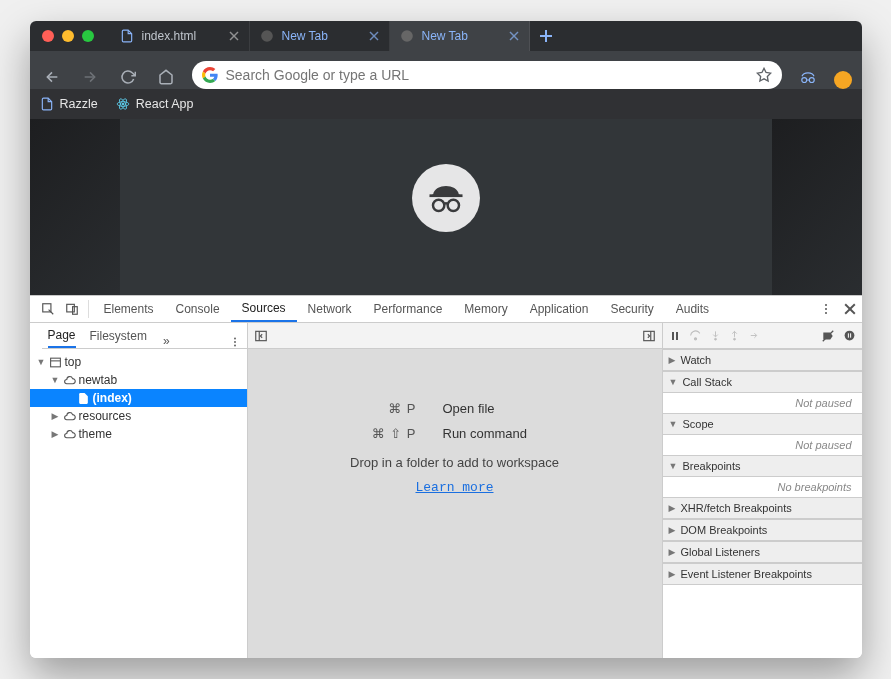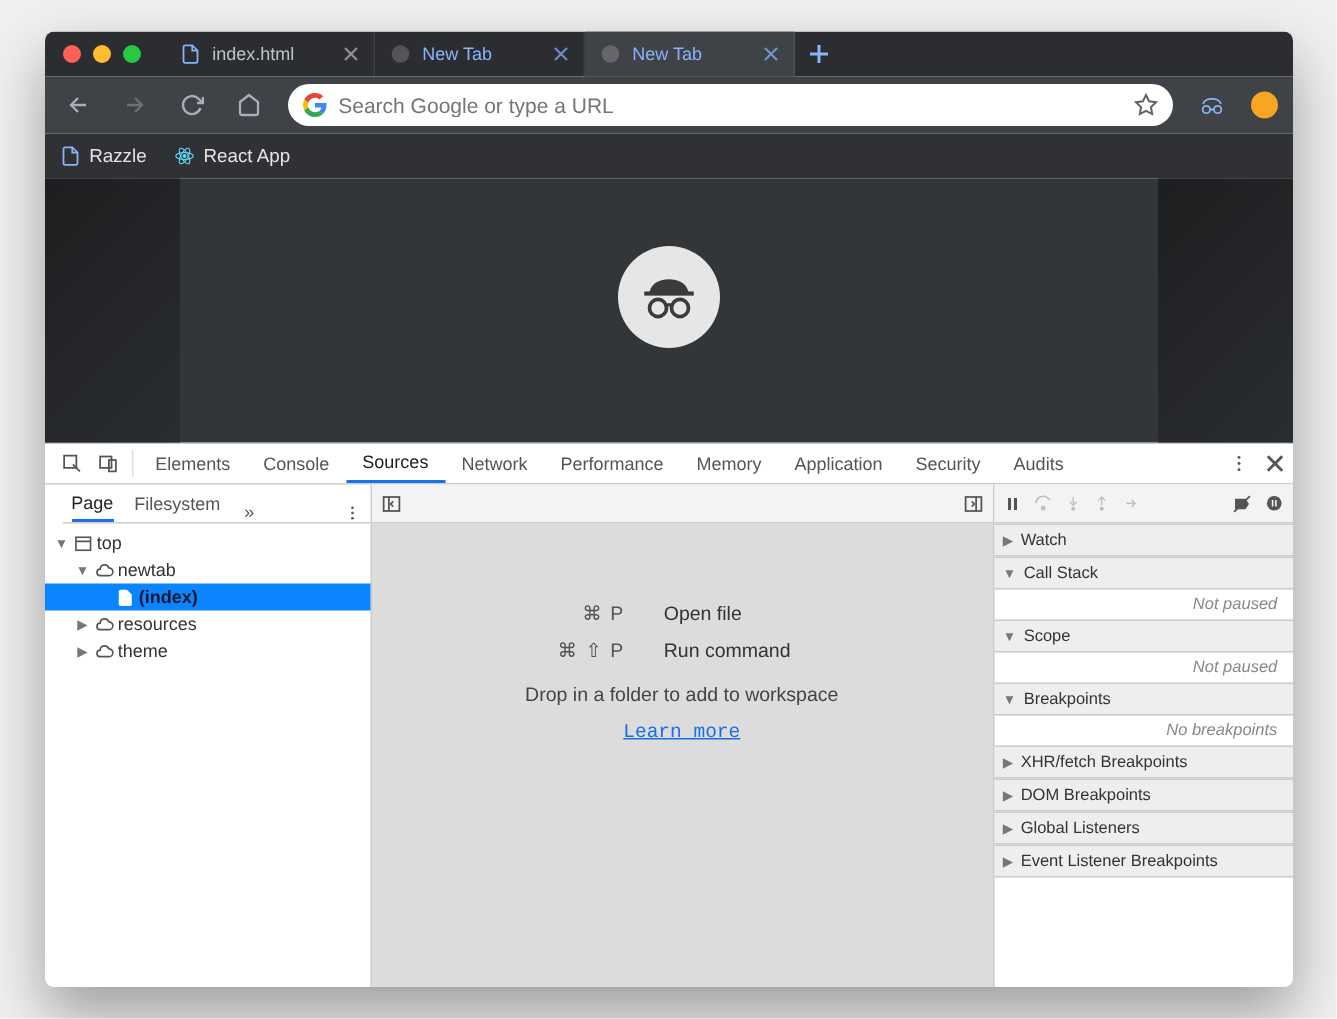--- a/index.html
+++ b/index.html
@@ -12,21 +12,21 @@
 .tl-min { background: #febc2e; }
 .tl-max { background: #28c840; }
 .tabs { display: flex; flex: 1; height: 100%; align-items: stretch; }
 .tab { display: flex; align-items: center; gap: 8px; padding: 0 10px; font-size: 12px; color: #bfc5cc; min-width: 140px; max-width: 210px; border-right: 1px solid rgba(255,255,255,0.08); cursor: default; }
 .tab.active { background: #3f4246; color: #d8effd; }
 .tab.blue { color: #8ab4f8; }
 .tab .title { flex: 1; white-space: nowrap; overflow: hidden; text-overflow: ellipsis; }
 .tab svg { width: 14px; height: 14px; flex-shrink: 0; }
 .tab .close { width: 10px; height: 10px; opacity: .7; }
 .newtab-btn { width: 32px; display: flex; align-items: center; justify-content: center; color: #8ab4f8; }
-.toolbar { height: 38px; background: #3f4246; display: flex; align-items: center; padding: 0 10px; gap: 14px; }
+.toolbar { height: 38px; background: #3f4246; display: flex; align-items: flex-end; padding: 0 10px; gap: 14px; }
 .tb-btn { width: 24px; height: 24px; display: flex; align-items: center; justify-content: center; color: #b7bcc2; border-radius: 4px;}
 .omnibox { flex: 1; height: 28px; background: #fff; border-radius: 14px; display: flex; align-items: center; padding: 0 10px; gap: 8px; }
 .omnibox .g { width: 16px; height: 16px; }
 .omnibox input { border: none; outline: none; flex: 1; font-size: 14px; color: #666; background: transparent; }
 .star { color: #5f6368; }
 .avatar { width: 18px; height: 18px; border-radius: 50%; background: #f6a623; }
 .bookmarks { height: 30px; background: #303134; display: flex; align-items: center; padding: 0 10px; gap: 18px; font-size: 12.5px; color: #e6e6e6; }
 .bm { display: flex; align-items: center; gap: 6px; }
 .bm svg { width: 14px; height: 14px; }
 .content { background: #323639; flex: 0 0 176px; display:flex; flex-direction:column; align-items:center; justify-content:center; color:#ddd; position:relative;}
@@ -44,21 +44,21 @@
 .dt-tabs .spacer { flex: 1; }
 .dt-body { flex: 1; display: flex; }
 .dt-left { width: 218px; border-right: 1px solid #ccc; display: flex; flex-direction: column; }
 .dt-left-tabs { height: 26px; border-bottom: 1px solid #ccc; display: flex; align-items: flex-end; padding: 0 6px; gap: 14px; color: #555; margin-left: 12px; }
 .dt-left-tabs .lt { padding: 0 0px; height:100%; display:flex; align-items:center;}
 .dt-left-tabs .lt.active { color: #222; border-bottom: 2px solid #1a73e8; }
 .dt-left-tabs .more { margin-left: 2px; }
 .dt-left-tabs .spacer {flex:1}
 .tree { padding: 4px 0; font-size: 12px; }
 .tree .row { display: flex; align-items: center; height: 18px; padding-left: 4px; gap: 3px;}
-.tree .row.sel { background: #0a84ff; color: #0f172a; }
+.tree .row.sel { background: #0a84ff; color: #ffffff; }
 .tree .row .ind { display: inline-block; }
 .tree svg { width: 13px; height: 13px; flex-shrink: 0; }
 .tree .arrow { width: 9px; text-align: center; font-size: 9px; color: #777;}
 .tree .row.sel .arrow { color:#fff }
 .dt-center { flex: 1; background: #dcdcdc; border-right: 1px solid #ccc; display: flex; flex-direction: column; }
 .dt-center-bar { height: 26px; background: #f3f3f3; border-bottom: 1px solid #ccc; display: flex; align-items: center; padding: 0 6px; justify-content: space-between;}
 .dt-center-body { flex: 1; display: flex; flex-direction: column; align-items: center; justify-content: flex-start; padding-top: 52px; color: #333; font-size: 13px; }
 .cmd-row { display: flex; gap: 26px; margin-bottom: 10px; }
 .cmd-row .keys { width: 80px; text-align: right; color: #555; letter-spacing: 1px;}
 .cmd-row .label { width: 130px; text-align: left; color: #333; }

